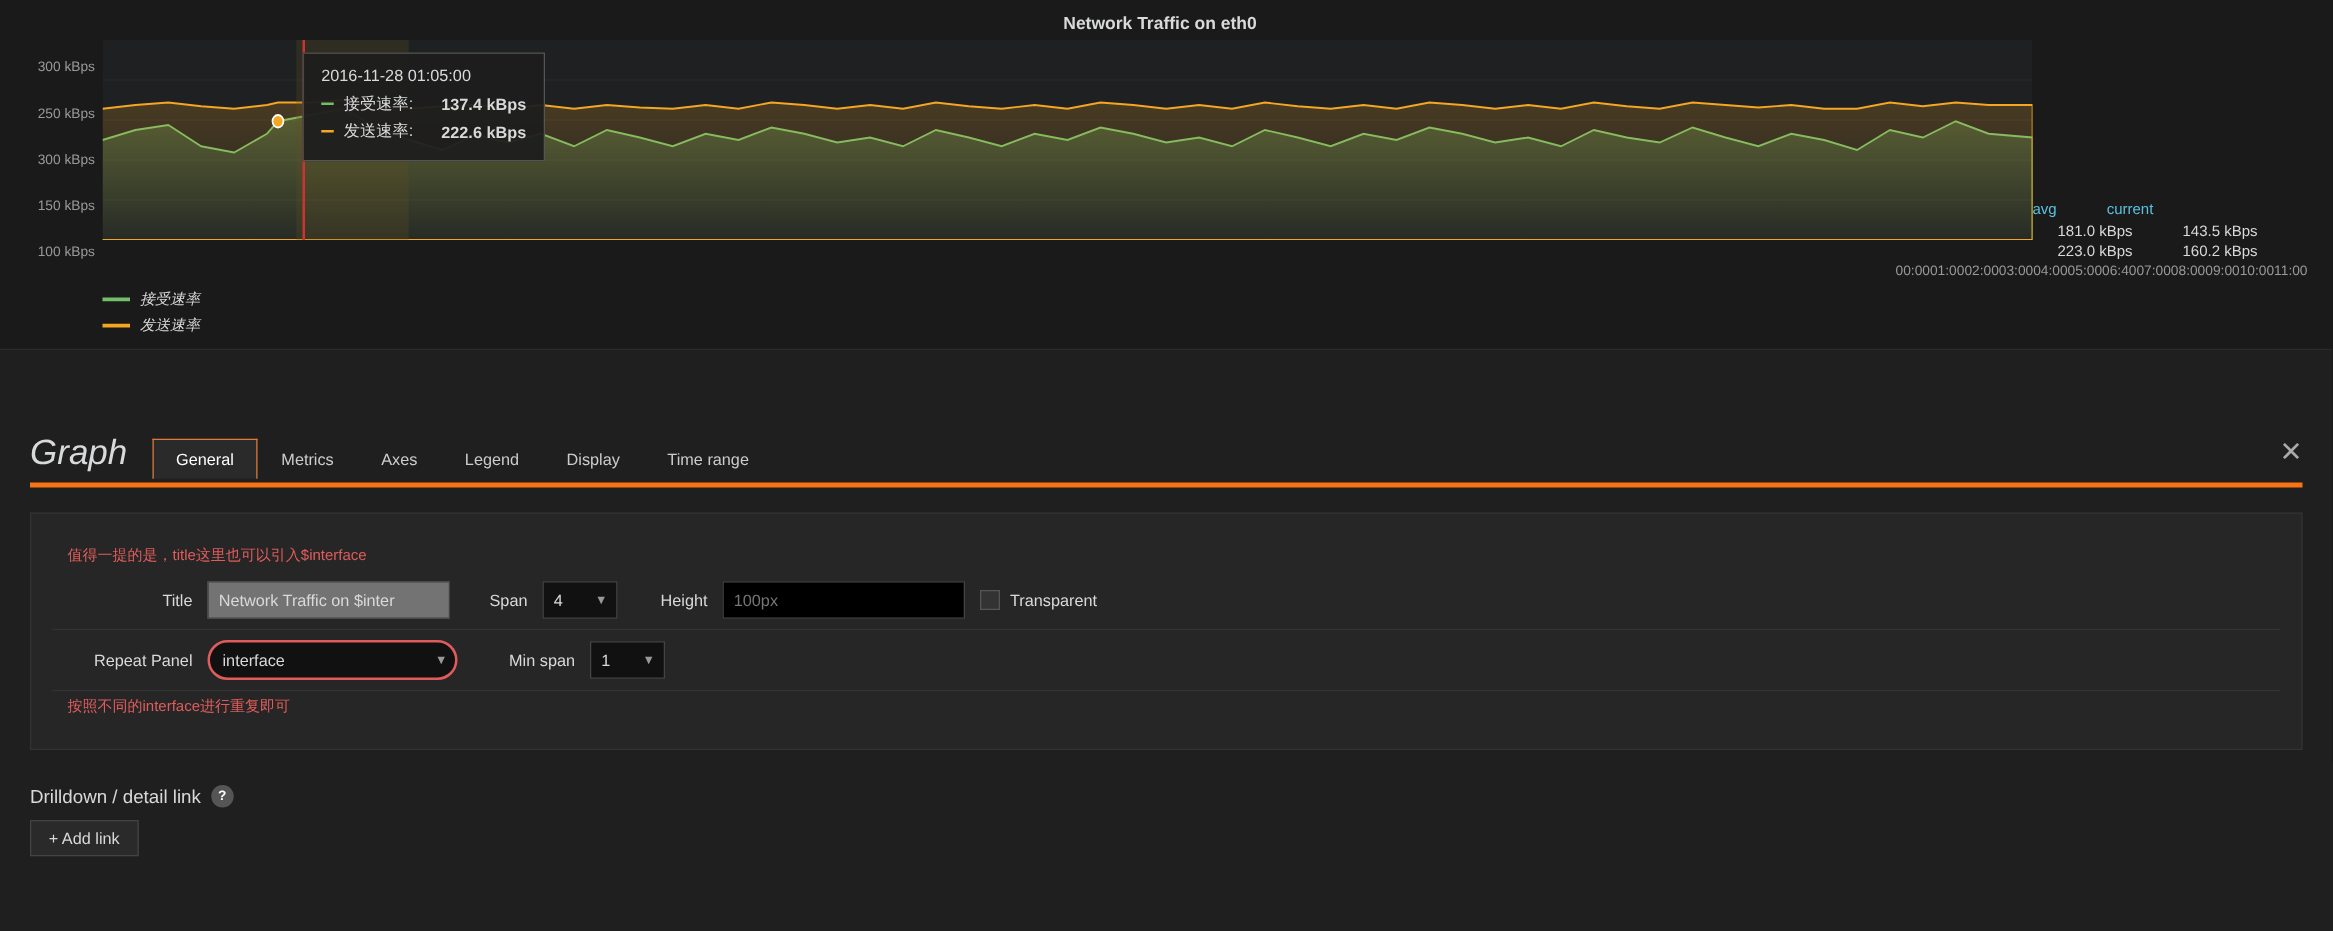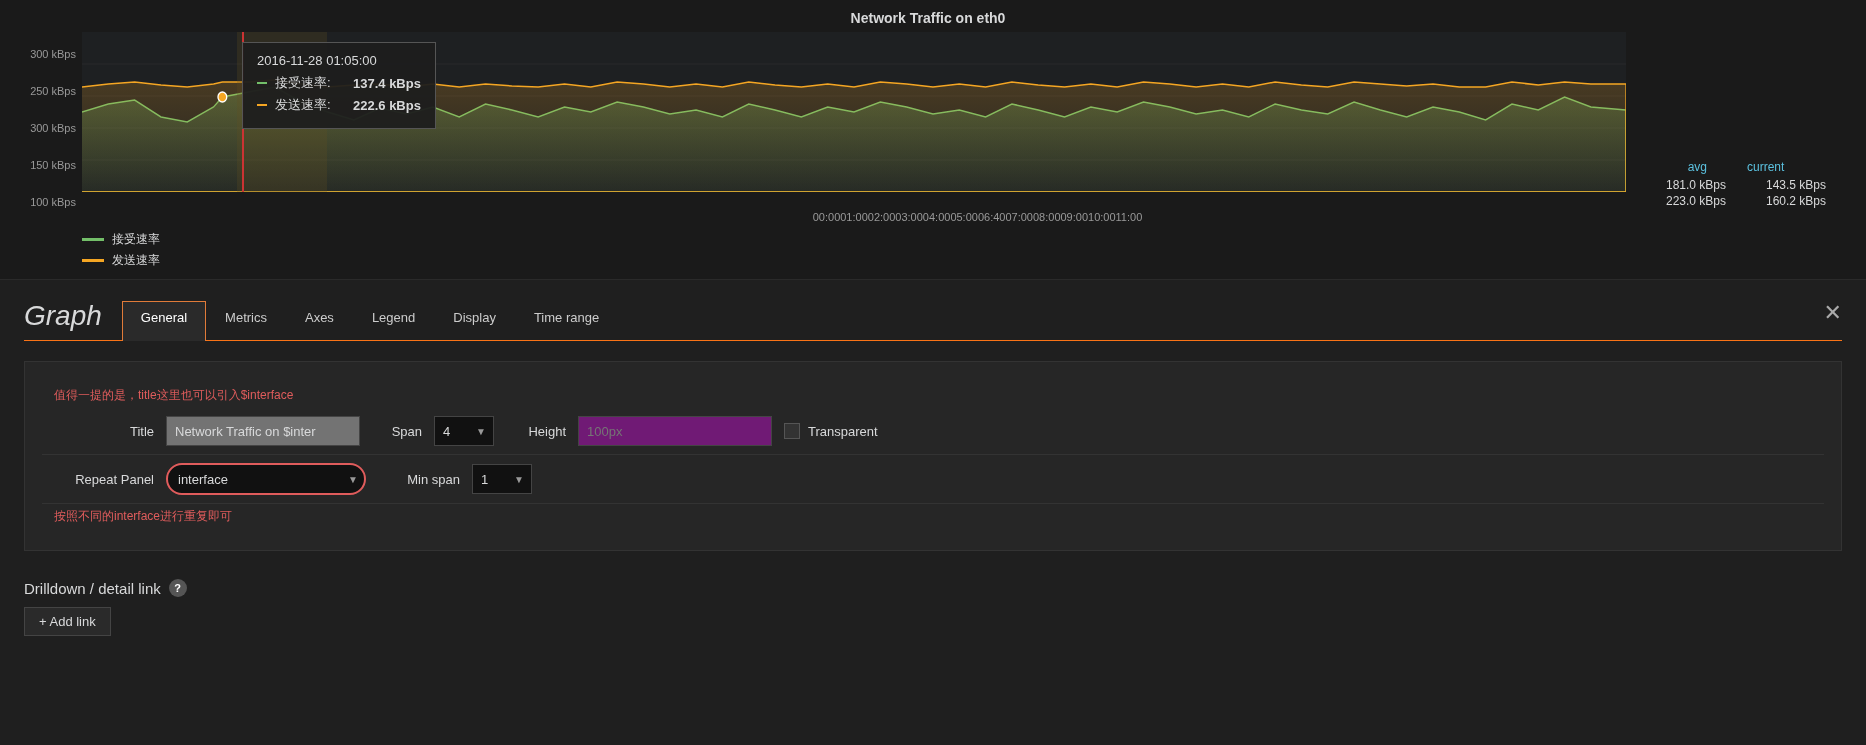--- a/index.html
+++ b/index.html
@@ -77,21 +77,21 @@
     }
     .tooltip-dot {
       width: 10px;
       height: 2px;
       display: inline-block;
     }
     .tooltip-label { color: #d8d9da; min-width: 70px; }
     .tooltip-value { color: #d8d9da; font-weight: bold; }
     .x-axis {
       display: flex;
-      justify-content: center;
+      justify-content: flex-end;
       margin-left: 72px;
       color: #999;
       font-size: 11px;
       margin-top: 3px;
       padding-left: 27px;
     }
     .legend-stats {
       display: flex;
       margin-left: 72px;
       margin-top: 8px;
@@ -100,30 +100,31 @@
       display: flex;
       flex-direction: column;
       gap: 4px;
       flex: 1;
     }
     .legend-item {
       display: flex;
       align-items: center;
       gap: 8px;
       font-size: 12px;
+      font-style: italic;
     }
     .legend-line {
       width: 22px;
       height: 3px;
       display: inline-block;
     }
     .stats-right {
       display: flex;
       flex-direction: column;
-      align-items: center;
+      align-items: flex-start;
       gap: 2px;
     }
     .stats-header {
       display: flex;
       gap: 40px;
       color: #5bc0de;
       font-size: 12px;
       margin-bottom: 2px;
     }
     .stats-row {
@@ -138,24 +139,26 @@
     }
 
     
     .panel-editor {
       background: #1f1f1f;
       padding: 20px 24px;
       min-height: 465px;
     }
     .editor-header {
       display: flex;
+      align-items: center;
       gap: 0;
       margin-bottom: 20px;
-      border-bottom: 1px solid #f97316;
+      border-bottom: 4px solid #f97316;
       padding-bottom: 0;
+      margin-top: 46px;
     }
     .graph-title {
       font-style: italic;
       font-size: 28px;
       color: #d8d9da;
       margin-right: 20px;
       padding-bottom: 8px;
     }
     .tab {
       padding: 8px 18px;
@@ -252,21 +255,21 @@
       border-radius: 20px;
       color: #d8d9da;
       padding: 5px 28px 5px 10px;
       font-size: 13px;
       height: 32px;
       appearance: none;
       cursor: pointer;
       min-width: 200px;
     }
     .height-input {
-      background: #701a75;
+      background: #000000;
       border: 1px solid #444;
       color: #999;
       padding: 5px 8px;
       font-size: 13px;
       height: 30px;
       min-width: 80px;
     }
     .checkbox-wrap {
       display: flex;
       align-items: center;

